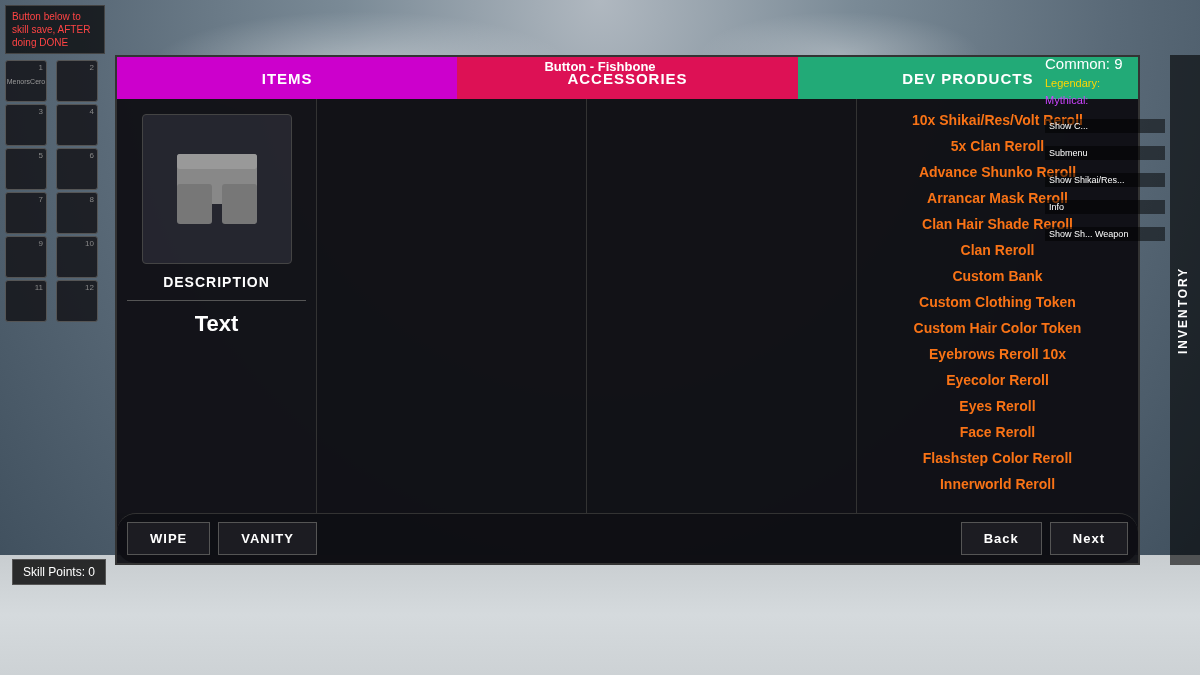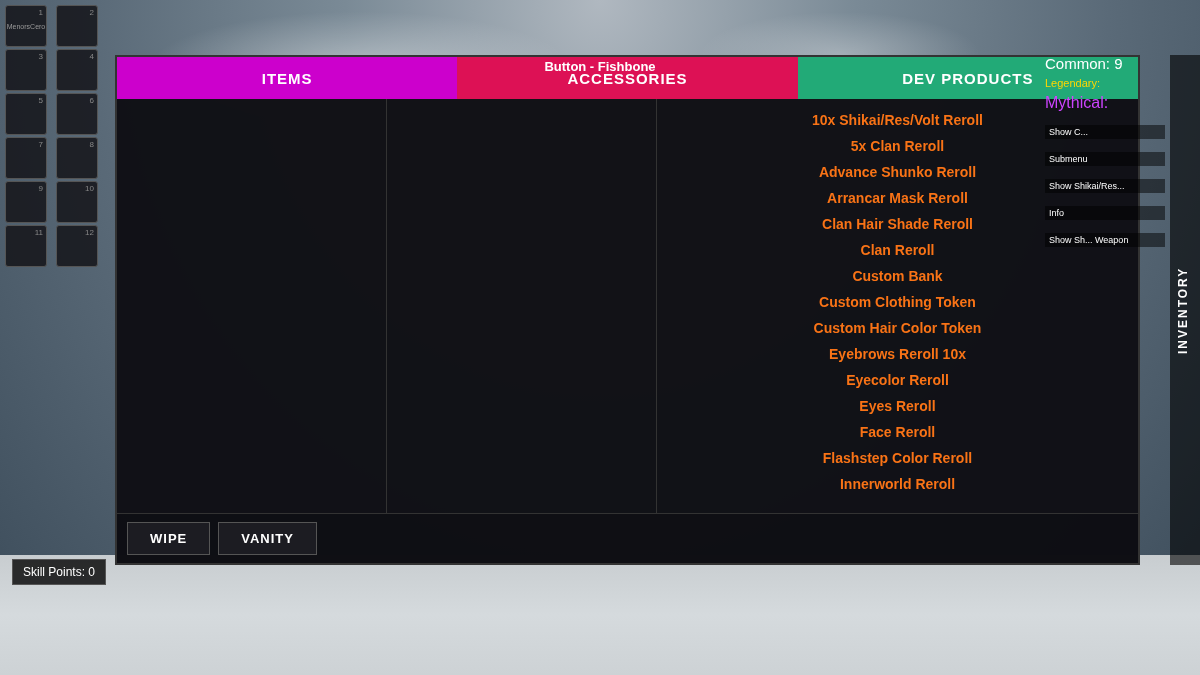--- a/index.html
+++ b/index.html
@@ -234,20 +234,21 @@
     
     .bottom-bar {
       height: 50px;
       display: flex;
       align-items: center;
       justify-content: space-between;
       padding: 0 10px;
       background: rgba(15,15,20,0.95);
       border-top: 1px solid #333;
       flex-shrink: 0;
+      border-radius: 19px;
     }
 
     .bottom-left-btns {
       display: flex;
       gap: 8px;
     }
 
     .bottom-right-btns {
       display: flex;
       gap: 8px;
@@ -307,21 +308,21 @@
       font-size: 15px;
     }
 
     .rarity-legendary {
       color: #ffd700;
       font-size: 11px;
     }
 
     .rarity-mythical {
       color: #cc44ff;
-      font-size: 16px;
+      font-size: 11px;
     }
 
     .show-btn {
       color: white;
       font-size: 9px;
       background: rgba(0,0,0,0.5);
       padding: 2px 4px;
       cursor: pointer;
       margin-top: 8px;
     }
@@ -356,20 +357,21 @@
       font-weight: bold;
     }
   </style>
 </head>
 <body>
 
 <div class="bg"></div>
 <div class="ground"></div>
 
 <div class="left-sidebar">
+  <div class="sidebar-instruction">Button below to skill save, AFTER doing DONE</div>
   <div class="skill-grid">
     <div class="skill-slot">
       <span class="slot-num">1</span>
       <span class="slot-label">MenorsCero</span>
     </div>
     <div class="skill-slot">
       <span class="slot-num">2</span>
     </div>
     <div class="skill-slot">
       <span class="slot-num">3</span>
@@ -411,20 +413,34 @@
 <div class="main-panel">
 
   <div class="tabs-row">
     <div class="tab tab-items">ITEMS</div>
     <div class="tab tab-accessories">ACCESSORIES</div>
     <div class="tab tab-dev-products">DEV PRODUCTS</div>
   </div>
 
   <div class="content-area">
 
+    <div class="description-panel">
+      <div class="item-preview">
+        <svg width="90" height="80" viewBox="0 0 90 80">
+
+          <rect x="5" y="5" width="80" height="50" rx="3" fill="#888"></rect>
+          <rect x="5" y="35" width="35" height="40" rx="3" fill="#777"></rect>
+          <rect x="50" y="35" width="35" height="40" rx="3" fill="#777"></rect>
+          <rect x="5" y="5" width="80" height="15" rx="3" fill="#999"></rect>
+        </svg>
+      </div>
+      <div class="desc-label">DESCRIPTION</div>
+      <div class="desc-divider"></div>
+      <div class="desc-text">Text</div>
+    </div>
 
     <div class="items-column">
     </div>
 
     <div class="accessories-column">
     </div>
 
     <div class="dev-products-column">
 
     <div class="dev-product-item">10x Shikai/Res/Volt Reroll</div>
@@ -443,20 +459,24 @@
         <div class="dev-product-item">Flashstep Color Reroll</div>
         <div class="dev-product-item">Innerworld Reroll</div>
       </div>
   </div>
 
   <div class="bottom-bar">
     <div class="bottom-left-btns">
       <button class="action-btn">WIPE</button>
       <button class="action-btn">VANITY</button>
     </div>
+    <div class="bottom-right-btns">
+      <button class="action-btn">Back</button>
+      <button class="action-btn">Next</button>
+    </div>
   </div>
 </div>
 
 <div class="right-sidebar">
   <div class="inventory-label">INVENTORY</div>
 </div>
 
 <div class="right-info">
   <div class="rarity-common">Common: 9</div>
   <div class="rarity-legendary">Legendary:</div>

